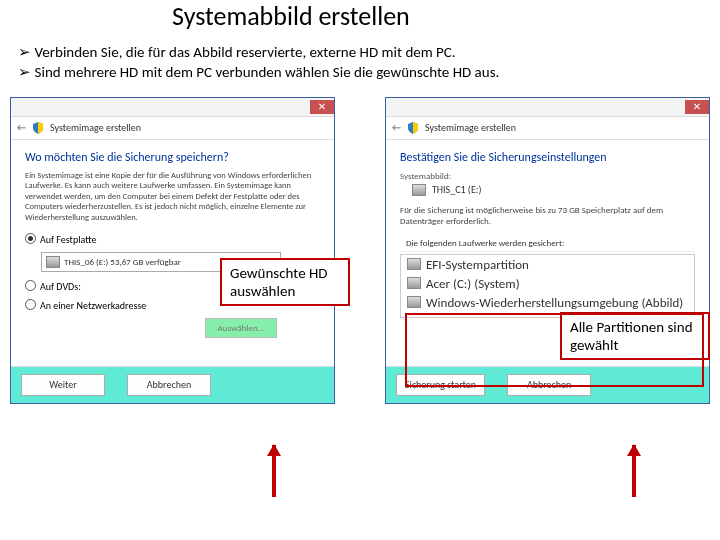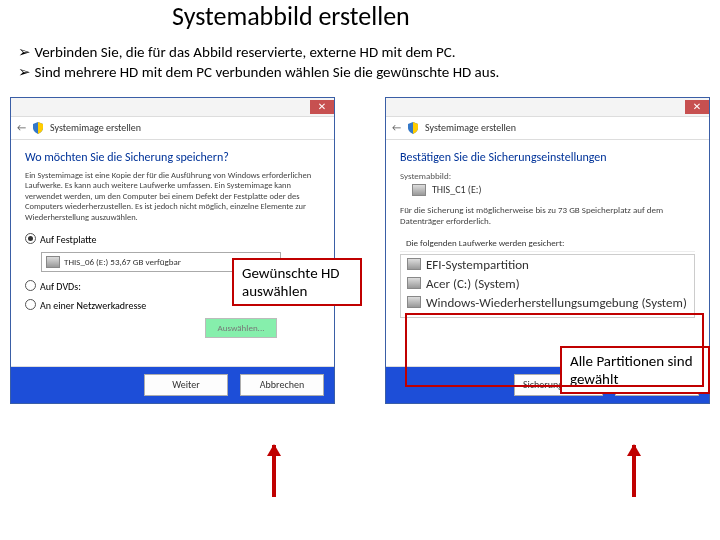--- a/index.html
+++ b/index.html
@@ -128,27 +128,26 @@
   }
   .chev { font-size: 8px; color: #333; }
   .aux-btn {
     margin-left: 180px;
     width: 70px; height: 18px; border: 1px solid #bbb;
     background: #86efac; font-size: 9px; display:flex; align-items:center; justify-content:center;
     color: #777;
   }
   .footer {
     height: 36px;
-    background: #1d4ed8;
+    background: #5eead4;
     border-top: 1px solid #ddd;
     display: flex;
     align-items: center;
-    justify-content: flex-end;
     padding: 0 10px;
-    gap: 12px;
+    gap: 22px;
   }
   .btn {
     min-width: 66px;
     height: 20px;
     border: 1px solid #adadad;
     background: #fdfdfd;
     font-size: 10px;
     display: flex;
     align-items: center;
     justify-content: center;
@@ -176,22 +175,22 @@
   }
   .callout {
     position: absolute;
     border: 2px solid #c00000;
     background: #fff;
     color: #000;
     font-size: 15px;
     line-height: 1.2;
     padding: 4px 8px;
   }
-  .callout.a { left: 232px; top: 258px; width: 110px; }
-  .callout.b { left: 560px; top: 346px; width: 130px; }
+  .callout.a { left: 220px; top: 258px; width: 110px; }
+  .callout.b { left: 560px; top: 312px; width: 130px; }
   .red-box {
     position: absolute;
     border: 2px solid #c00000;
     pointer-events: none;
   }
   .red-box.partitions { left: 405px; top: 313px; width: 295px; height: 70px; }
   .red-arrow {
     position: absolute;
     width: 4px;
     background: #c00000;
@@ -305,21 +304,21 @@
         <div class="part-row">
           <span class="hd-icon"></span>
           <span>EFI-Systempartition</span>
         </div>
         <div class="part-row">
           <span class="hd-icon"></span>
           <span>Acer (C:) (System)</span>
         </div>
         <div class="part-row">
           <span class="hd-icon"></span>
-          <span>Windows-Wiederherstellungsumgebung (System)</span>
+          <span>Windows-Wiederherstellungsumgebung (Abbild)</span>
         </div>
       </div>
     </div>
     <div class="footer">
       <div class="btn">Sicherung starten</div>
       <div class="btn">Abbrechen</div>
     </div>
   </div>
 
 </div>

